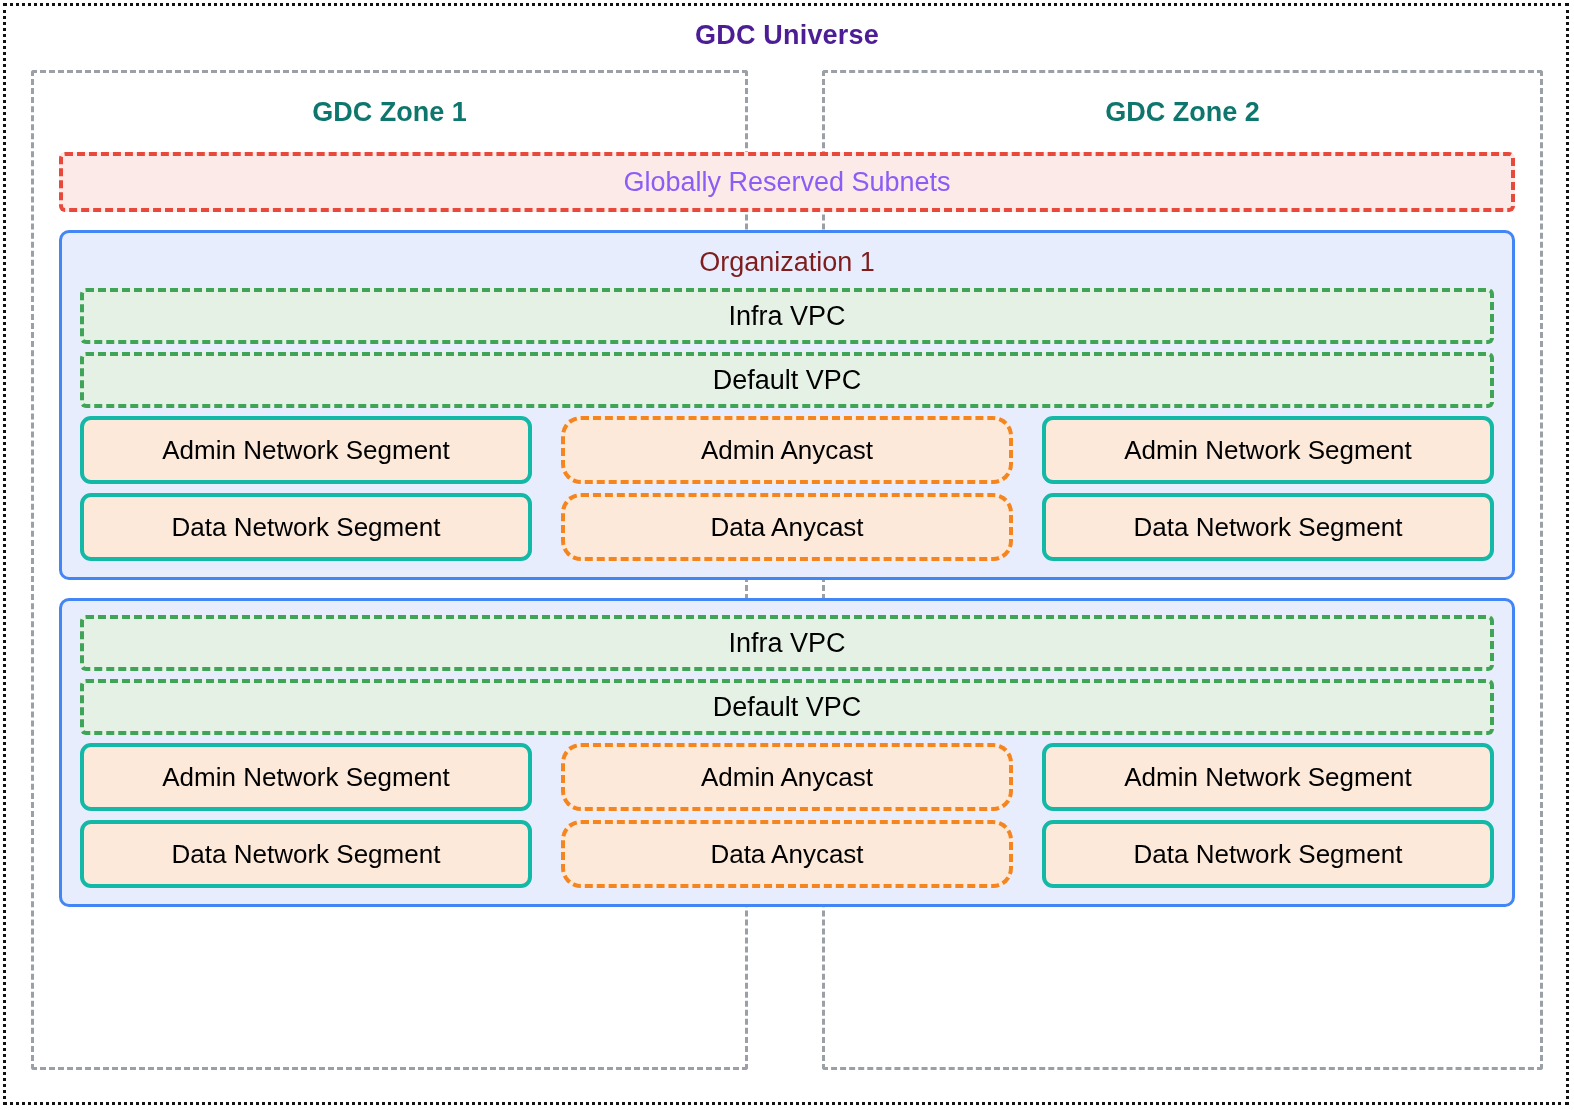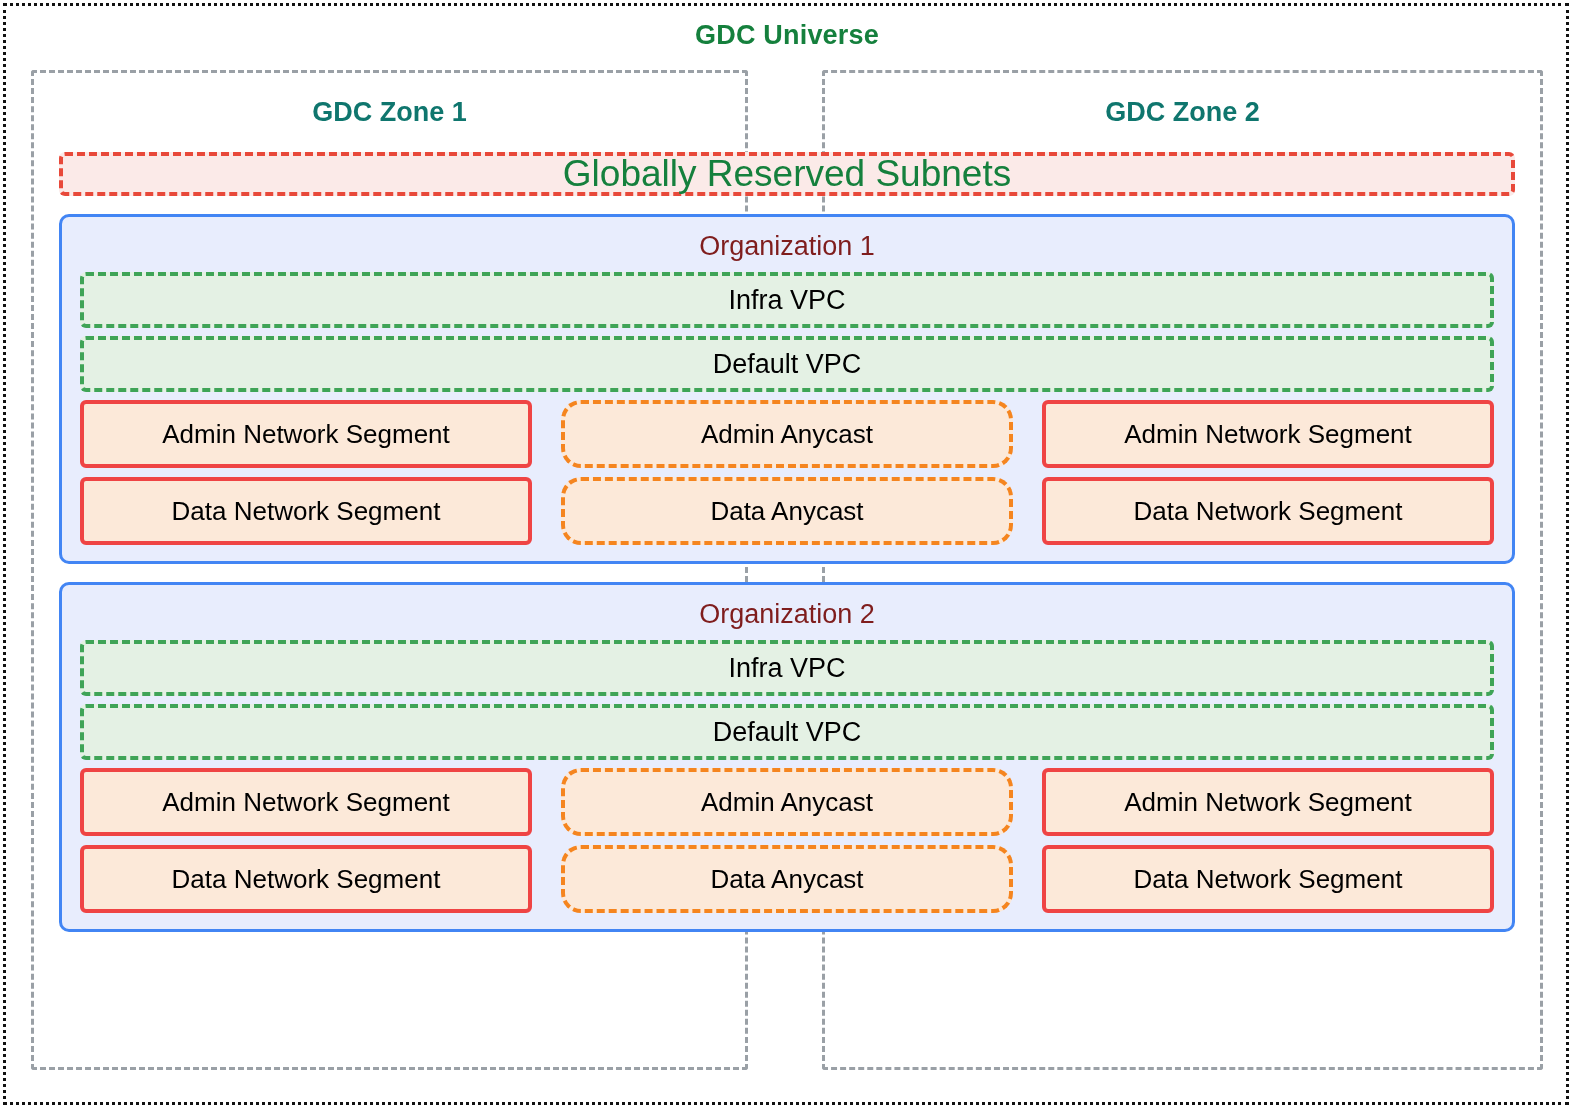--- a/index.html
+++ b/index.html
@@ -32,21 +32,21 @@
   }
   .universe-title {
     position: absolute;
     left: 0;
     top: 20px;
     width: 100%;
     text-align: center;
     font-size: 27px;
     font-weight: bold;
     letter-spacing: 0.2px;
-    color: #15803d;
+    color: #4c1d95;
   }
 
   
   .zone {
     position: absolute;
     top: 70px;
     height: 1000px;
     border: 3px dashed #9aa0a6;
     border-radius: 3px;
     box-sizing: border-box;
@@ -69,30 +69,30 @@
   .stack {
     position: absolute;
     left: 59px;
     top: 152px;
     width: 1456px;
     z-index: 2;
   }
 
   
   .reserved {
-    height: 44px;
+    height: 60px;
     background: #fbeae8;
     border: 4px dashed #e8493a;
     border-radius: 6px;
     box-sizing: border-box;
     display: flex;
     align-items: center;
     justify-content: center;
-    font-size: 37px;
-    color: #15803d;
+    font-size: 27px;
+    color: #8b5cf6;
   }
 
   
   .org {
     margin-top: 18px;
     background: #e8edfd;
     border: 3px solid #4285f4;
     border-radius: 10px;
     box-sizing: border-box;
     padding: 14px 18px 16px 18px;
@@ -132,22 +132,22 @@
     background: #fce9d9;
     box-sizing: border-box;
     display: flex;
     align-items: center;
     justify-content: center;
     font-size: 26px;
     color: #000000;
     text-align: center;
   }
   .cell.solid {
-    border: 4px solid #ef4444;
-    border-radius: 6px;
+    border: 4px solid #14b8a6;
+    border-radius: 11px;
     text-align: center;
   }
   .cell.dashed {
     border: 4px dashed #f5851f;
     border-radius: 20px;
   }
 </style>
 </head>
 <body>
 
@@ -186,21 +186,20 @@
         <div class="cell dashed">Admin Anycast</div>
         <div class="cell solid">Admin Network Segment</div>
 
         <div class="cell solid">Data Network Segment</div>
         <div class="cell dashed">Data Anycast</div>
         <div class="cell solid">Data Network Segment</div>
       </div>
     </div>
 
     <div class="org">
-      <div class="org-title">Organization 2</div>
 
       <div class="vpc">
         <span>Infra VPC</span>
       </div>
 
       <div class="vpc">
         <span>Default VPC</span>
       </div>
 
       <div class="seg-grid">

